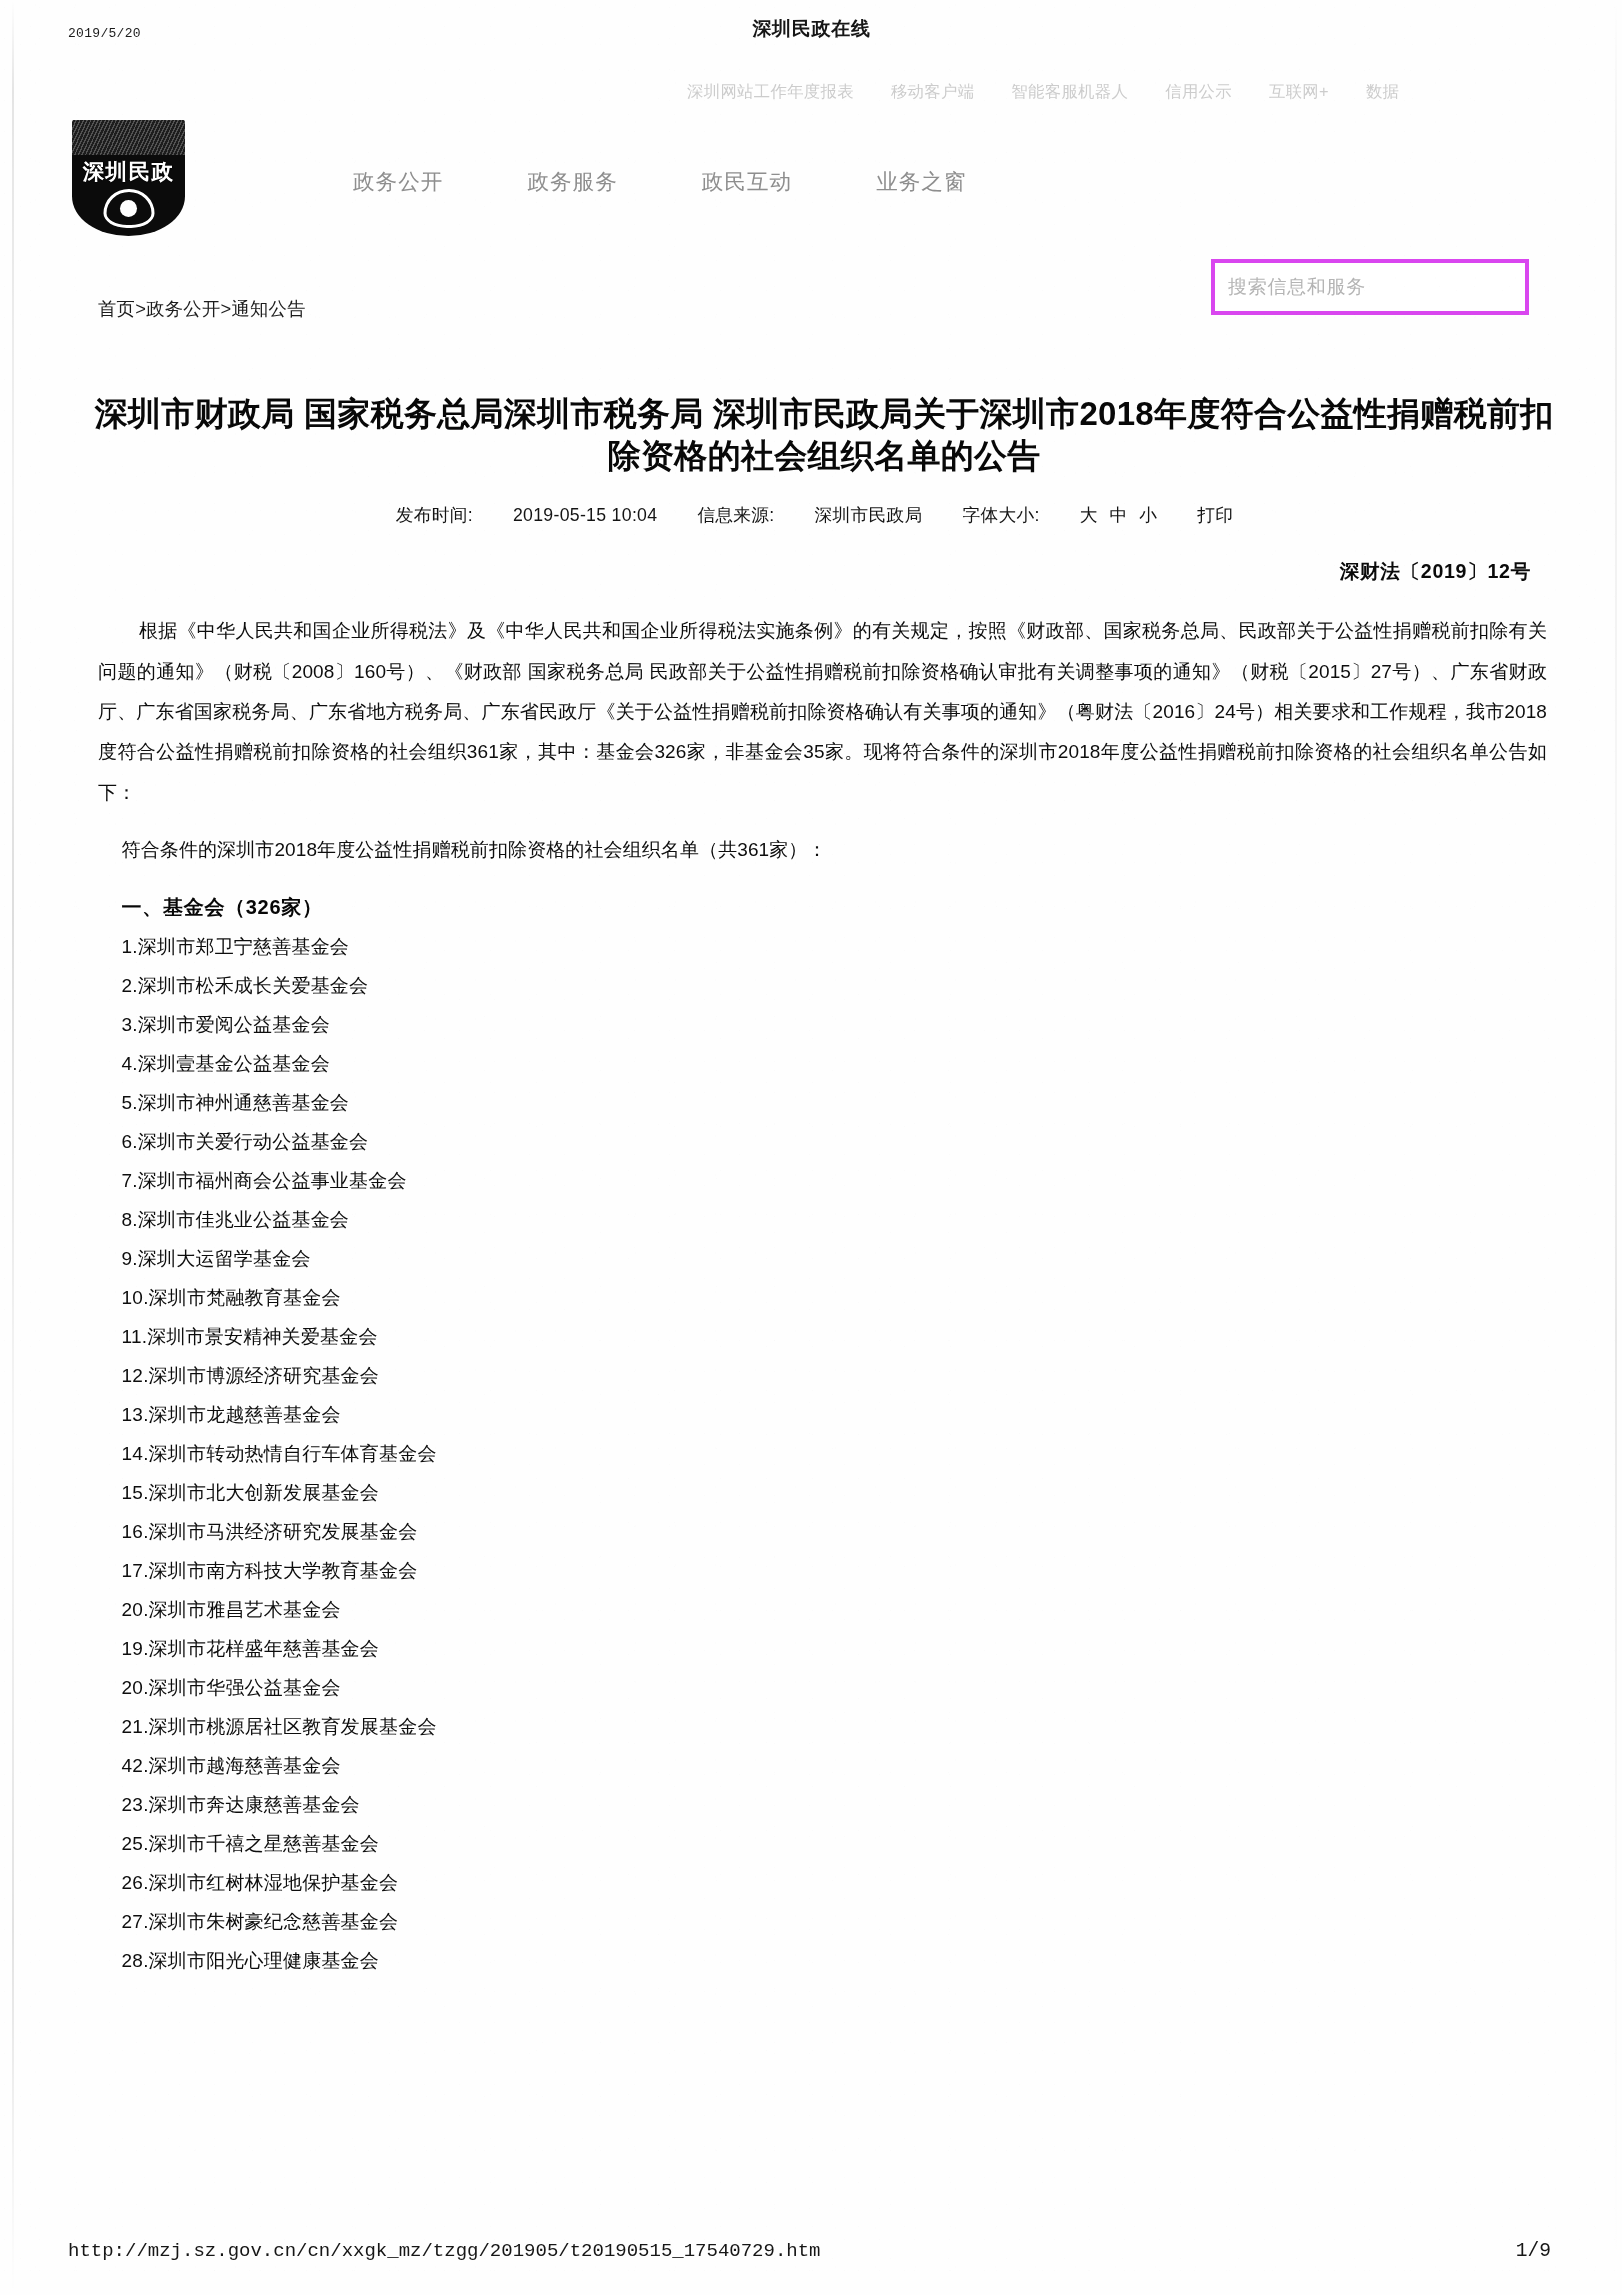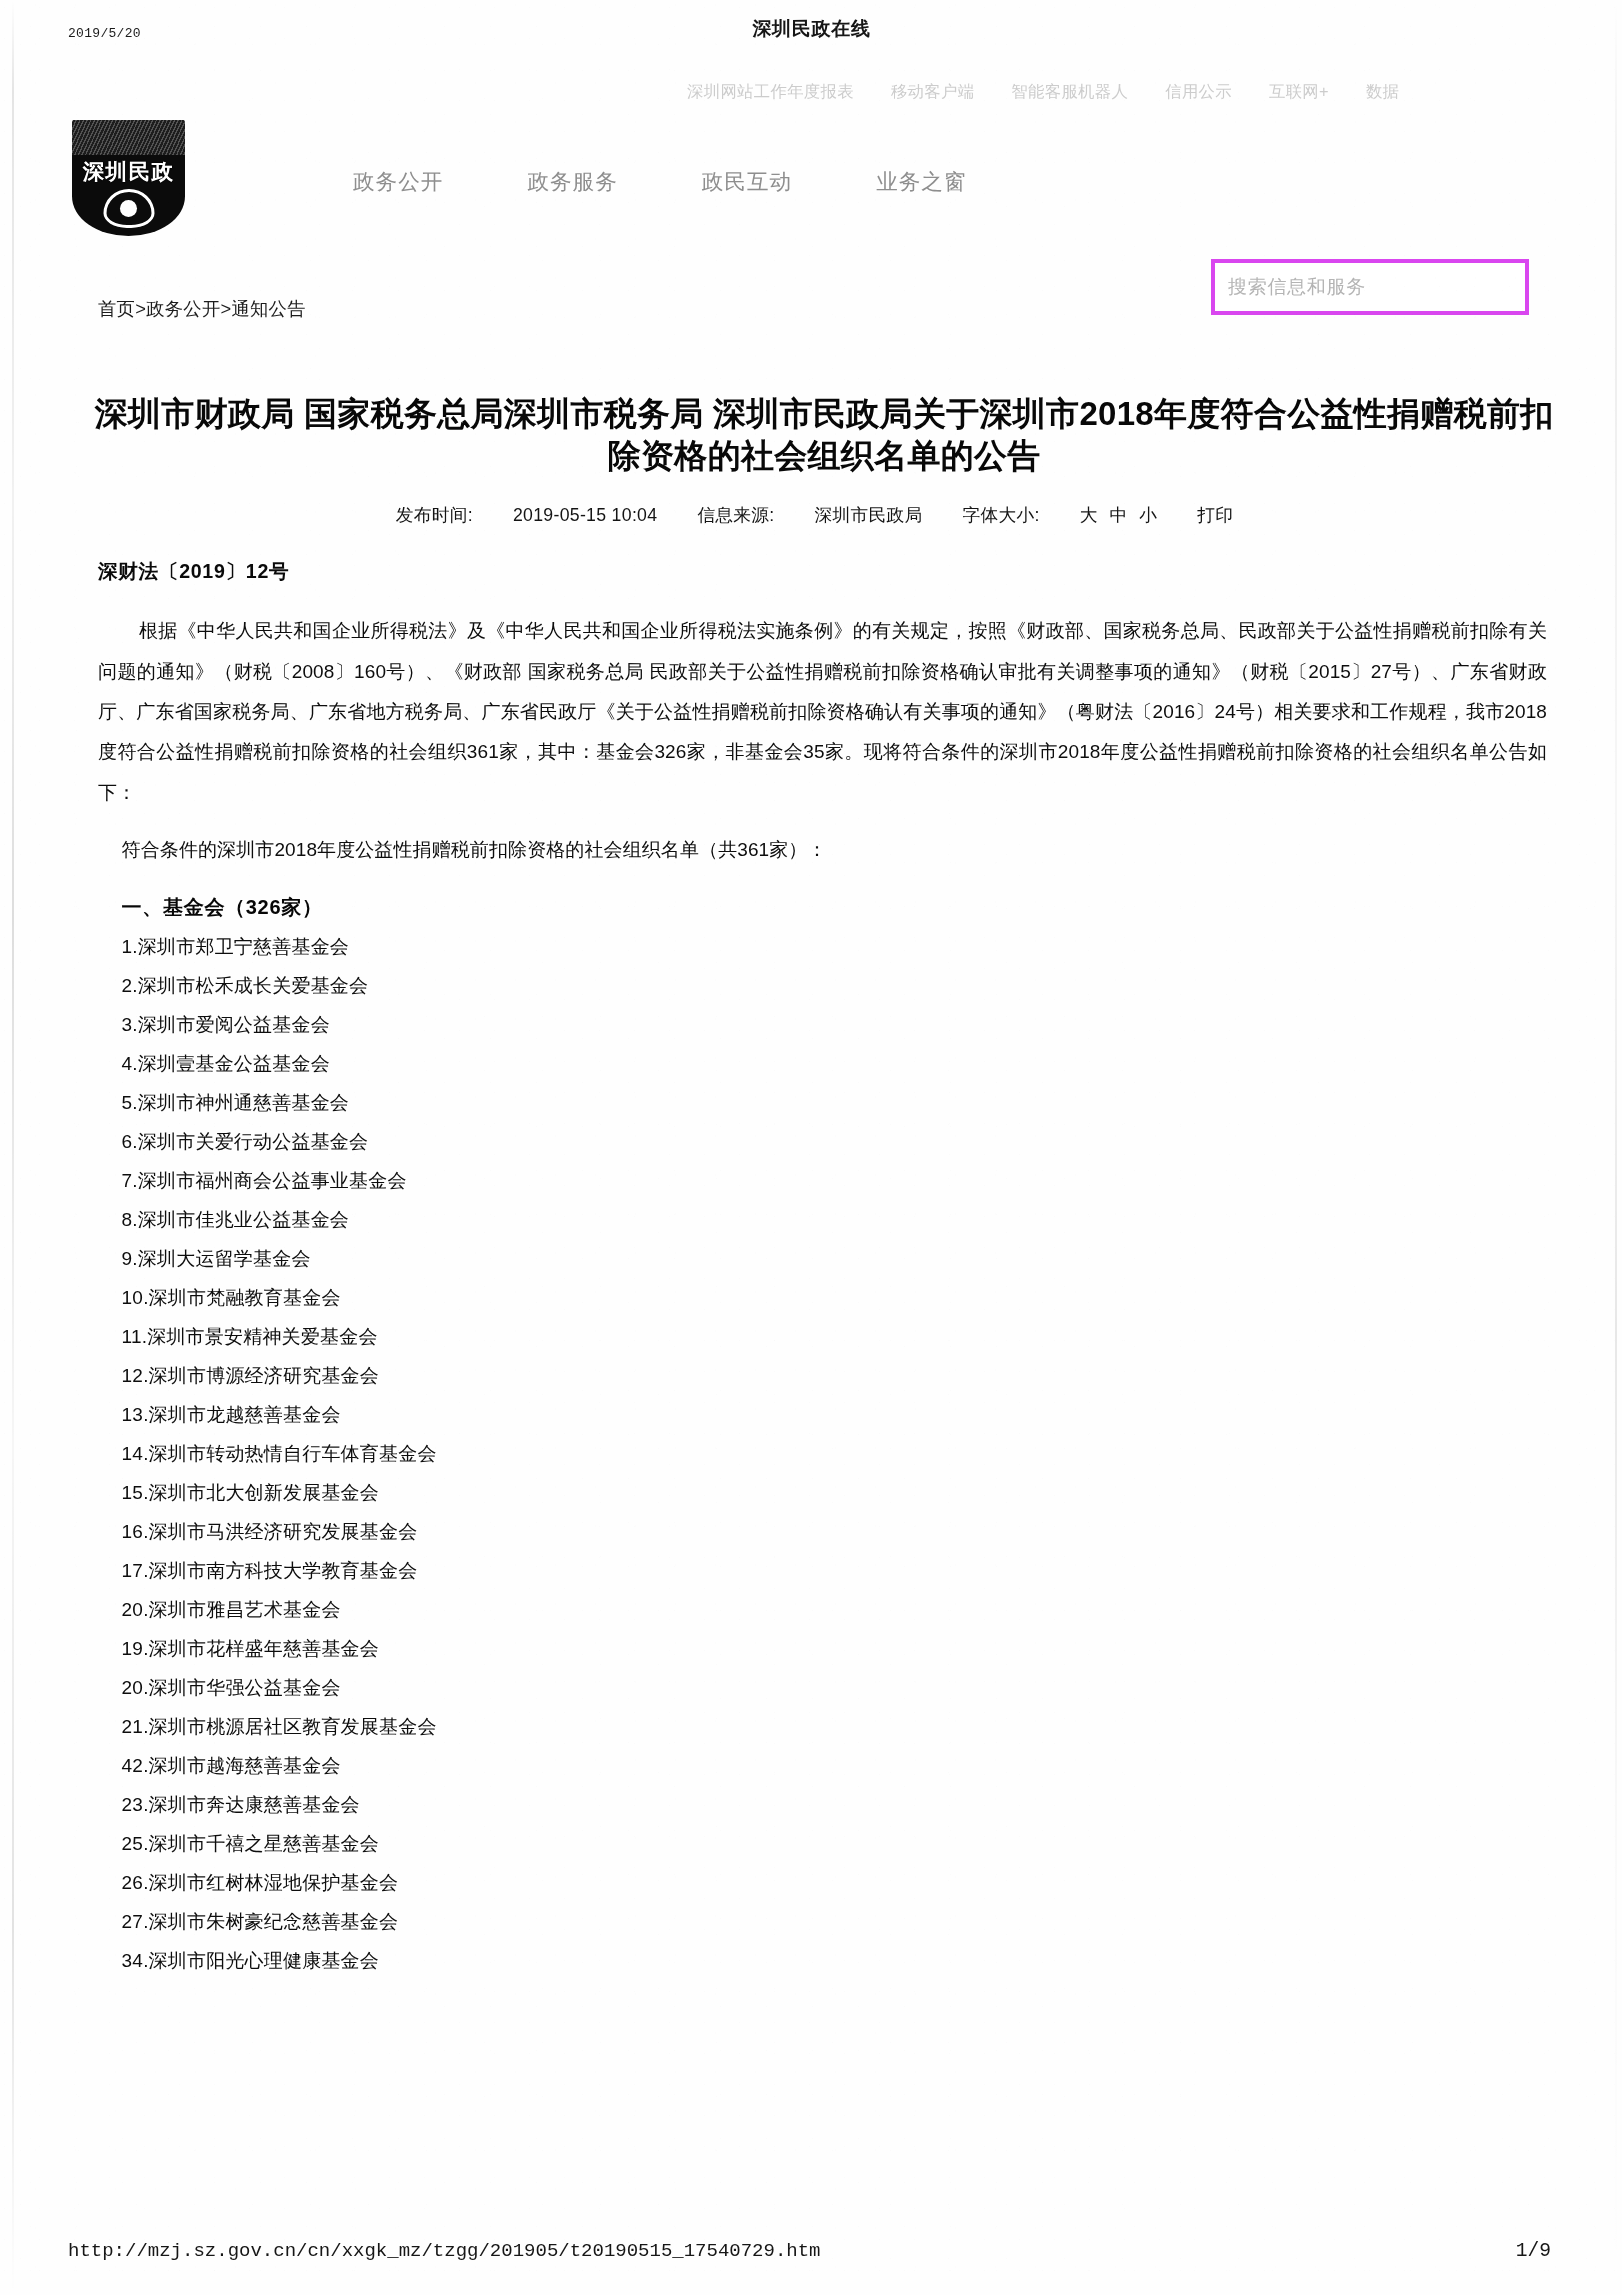--- a/index.html
+++ b/index.html
@@ -217,21 +217,21 @@
     justify-content: center;
     align-items: baseline;
     gap: 40px;
     flex-wrap: nowrap;
   }
   .meta .fs-opts { display: inline-flex; gap: 11.8px; }
   .meta .fs-opt { cursor: pointer; }
 
   .docnum {
     margin-top: 31px;
-    text-align: left;
+    text-align: right;
     font-size: 19.6px;
     font-weight: 700;
     color: #0a0a0a;
     letter-spacing: 0.7px;
   }
 
   .body-para {
     margin-top: 26px;
     font-size: 19px;
     line-height: 2.12;
@@ -385,21 +385,21 @@
       <li>17.深圳市南方科技大学教育基金会</li>
       <li>20.深圳市雅昌艺术基金会</li>
       <li>19.深圳市花样盛年慈善基金会</li>
       <li>20.深圳市华强公益基金会</li>
       <li>21.深圳市桃源居社区教育发展基金会</li>
       <li>42.深圳市越海慈善基金会</li>
       <li>23.深圳市奔达康慈善基金会</li>
       <li>25.深圳市千禧之星慈善基金会</li>
       <li>26.深圳市红树林湿地保护基金会</li>
       <li>27.深圳市朱树豪纪念慈善基金会</li>
-      <li>34.深圳市阳光心理健康基金会</li>
+      <li>28.深圳市阳光心理健康基金会</li>
     </ul>
   </div>
 
   <div class="footer">
     <div class="footer-url">http://mzj.sz.gov.cn/cn/xxgk_mz/tzgg/201905/t20190515_17540729.htm</div>
     <div class="footer-page">1/9</div>
   </div>
 
   <div id="scan-edge-left"></div>
   <div id="scan-edge-right"></div>

